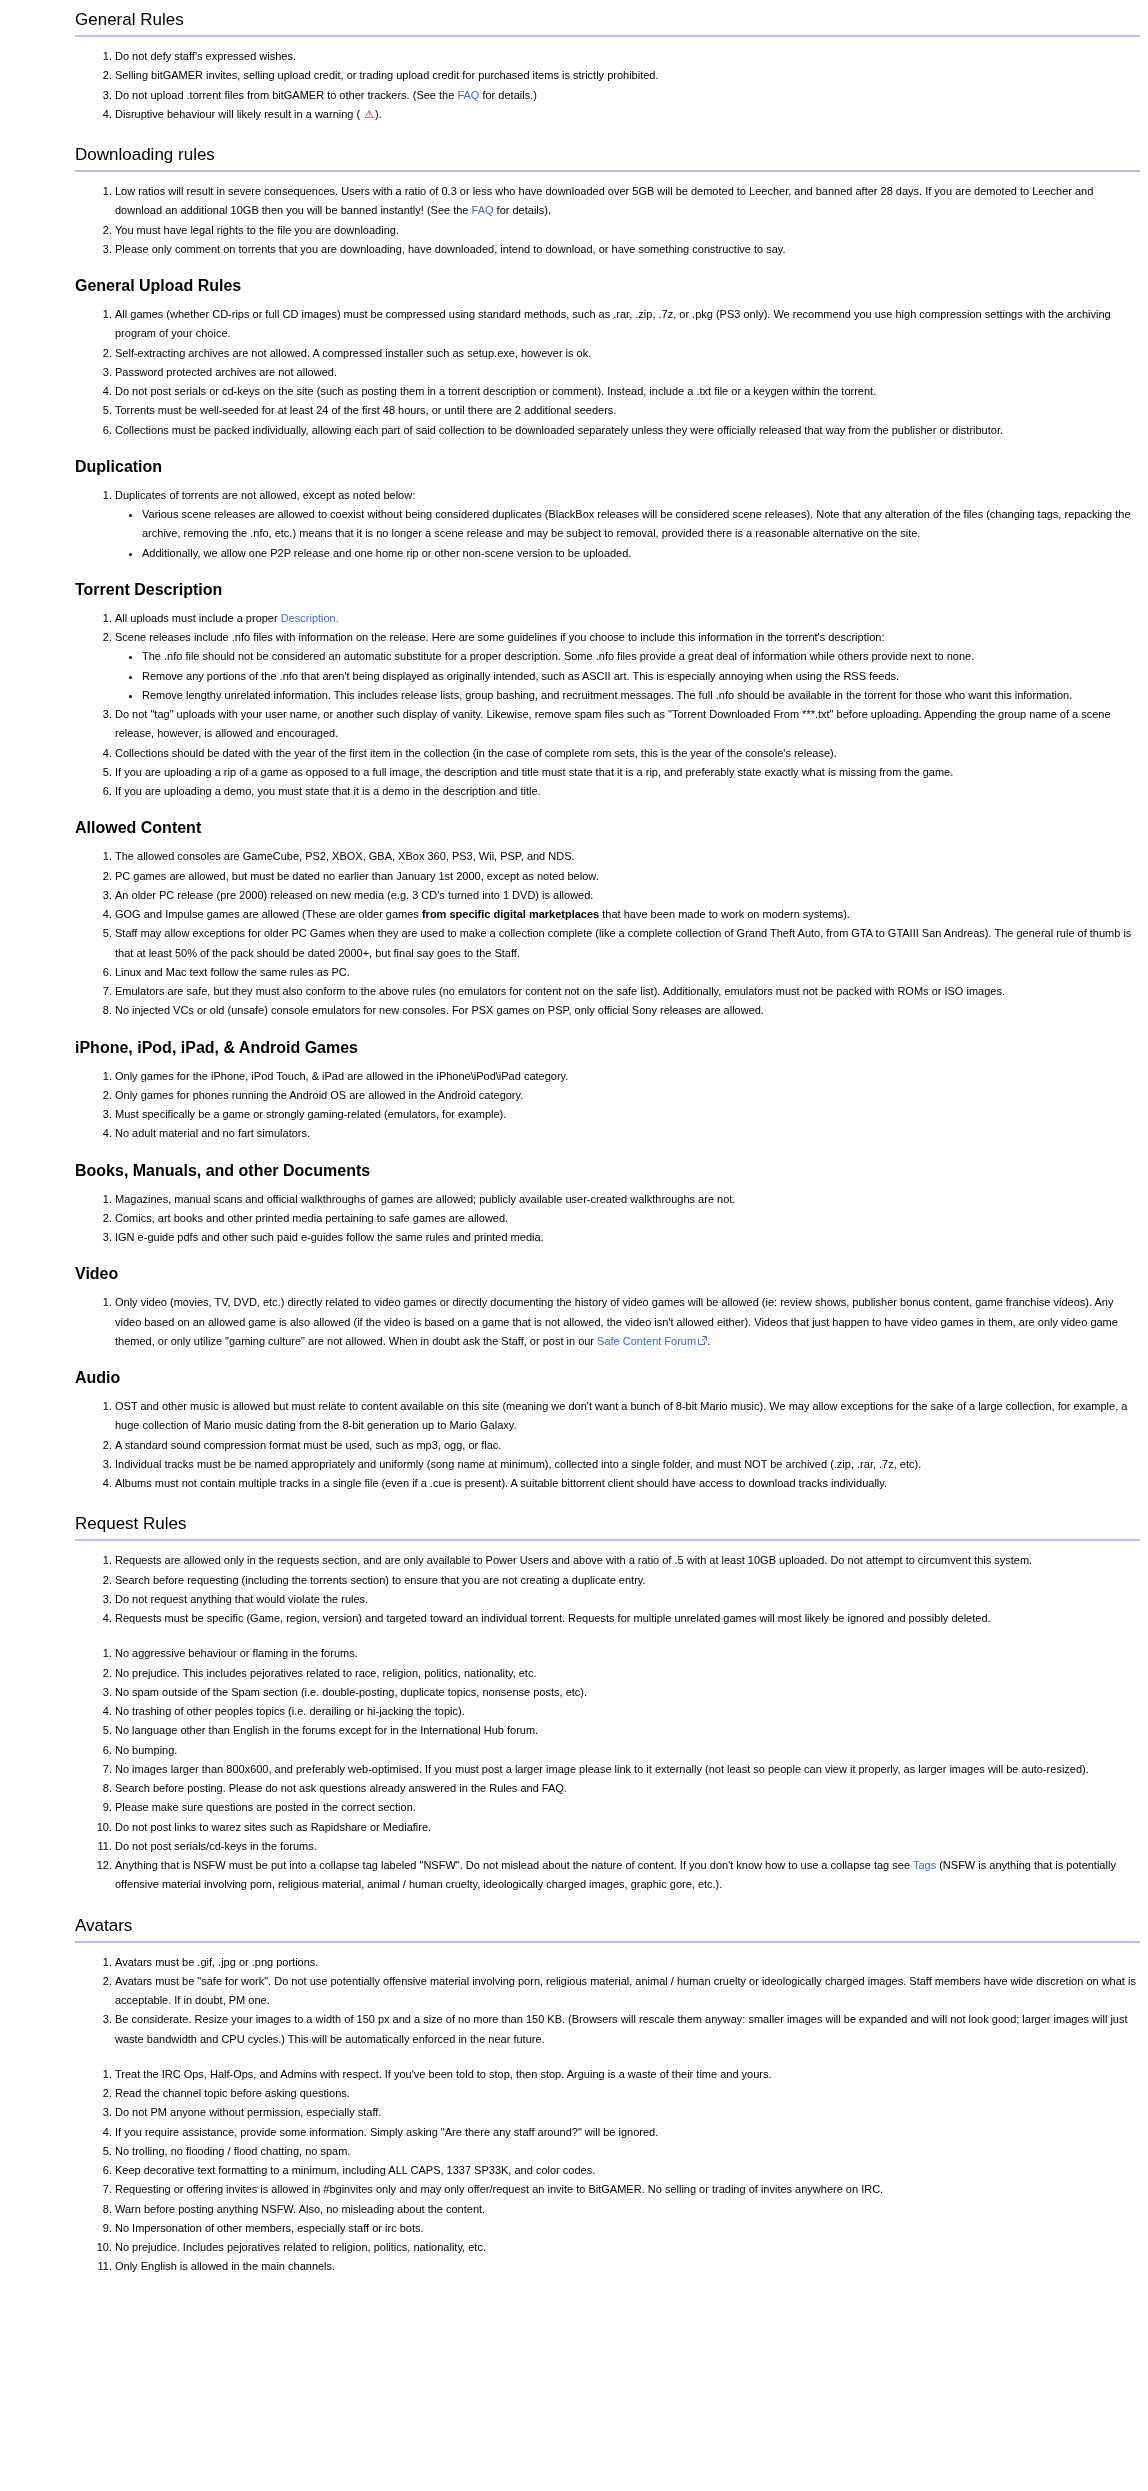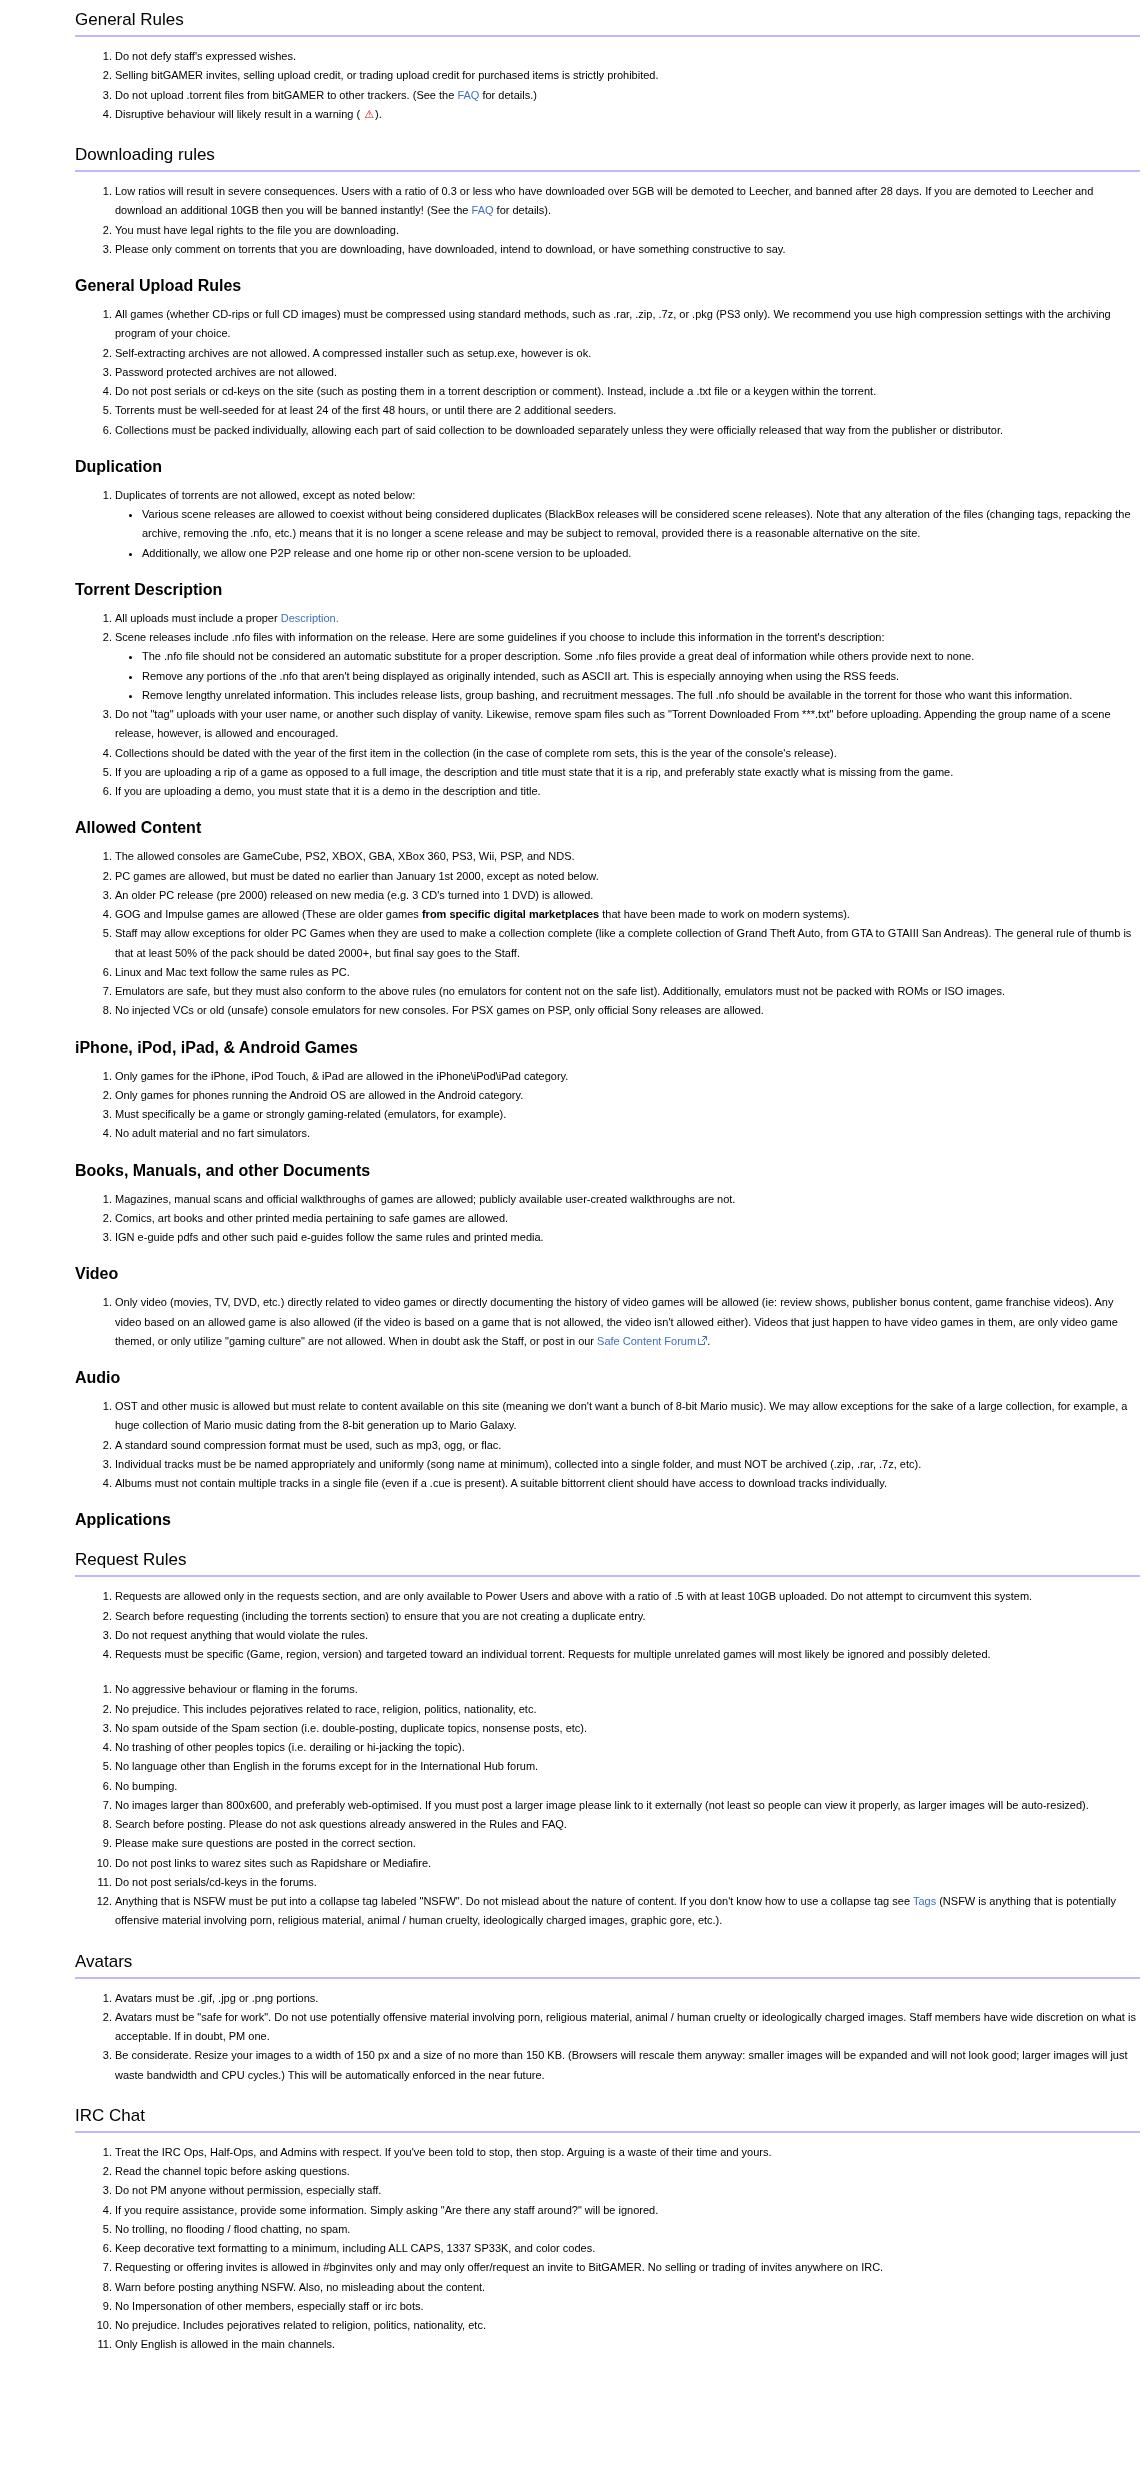--- a/index.html
+++ b/index.html
@@ -107,21 +107,20 @@
             <path d="M8.2 0.8 L4.2 4.8" fill="none" stroke="#3d6fc2" stroke-width="1"></path>
           </svg></span><span>.</span></li>
     </ol>
     <h2 class="section-h2">Audio</h2>
     <ol class="rule-list">
       <li><span>OST and other music is allowed but must relate to content available on this site (meaning we don't want a bunch of 8-bit Mario music). We may allow exceptions for the sake of a large collection, for example, a huge collection of Mario music dating from the 8-bit generation up to Mario Galaxy.</span></li>
       <li><span>A standard sound compression format must be used, such as mp3, ogg, or flac.</span></li>
       <li><span>Individual tracks must be be named appropriately and uniformly (song name at minimum), collected into a single folder, and must NOT be archived (.zip, .rar, .7z, etc).</span></li>
       <li><span>Albums must not contain multiple tracks in a single file (even if a .cue is present). A suitable bittorrent client should have access to download tracks individually.</span></li>
     </ol>
-    <h2 class="section-h2">Applications</h2>
     <h1 class="section-h1">Request Rules</h1>
     <ol class="rule-list">
       <li><span>Requests are allowed only in the requests section, and are only available to Power Users and above with a ratio of .5 with at least 10GB uploaded. Do not attempt to circumvent this system.</span></li>
       <li><span>Search before requesting (including the torrents section) to ensure that you are not creating a duplicate entry.</span></li>
       <li><span>Do not request anything that would violate the rules.</span></li>
       <li><span>Requests must be specific (Game, region, version) and targeted toward an individual torrent. Requests for multiple unrelated games will most likely be ignored and possibly deleted.</span></li>
     </ol>
     <ol class="rule-list">
       <li><span>No aggressive behaviour or flaming in the forums.</span></li>
       <li><span>No prejudice. This includes pejoratives related to race, religion, politics, nationality, etc.</span></li>
@@ -135,21 +134,20 @@
       <li><span>Do not post links to warez sites such as Rapidshare or Mediafire.</span></li>
       <li><span>Do not post serials/cd-keys in the forums.</span></li>
       <li><span>Anything that is NSFW must be put into a collapse tag labeled "NSFW". Do not mislead about the nature of content. If you don't know how to use a collapse tag see </span><a href="#" class="link">Tags</a><span> (NSFW is anything that is potentially offensive material involving porn, religious material, animal / human cruelty, ideologically charged images, graphic gore, etc.).</span></li>
     </ol>
     <h1 class="section-h1">Avatars</h1>
     <ol class="rule-list">
       <li><span>Avatars must be .gif, .jpg or .png portions.</span></li>
       <li><span>Avatars must be "safe for work". Do not use potentially offensive material involving porn, religious material, animal / human cruelty or ideologically charged images. Staff members have wide discretion on what is acceptable. If in doubt, PM one.</span></li>
       <li><span>Be considerate. Resize your images to a width of 150 px and a size of no more than 150 KB. (Browsers will rescale them anyway: smaller images will be expanded and will not look good; larger images will just waste bandwidth and CPU cycles.) This will be automatically enforced in the near future.</span></li>
     </ol>
-    <h1 class="section-h1">IRC Chat</h1>
     <ol class="rule-list">
       <li><span>Treat the IRC Ops, Half-Ops, and Admins with respect. If you've been told to stop, then stop. Arguing is a waste of their time and yours.</span></li>
       <li><span>Read the channel topic before asking questions.</span></li>
       <li><span>Do not PM anyone without permission, especially staff.</span></li>
       <li><span>If you require assistance, provide some information. Simply asking "Are there any staff around?" will be ignored.</span></li>
       <li><span>No trolling, no flooding / flood chatting, no spam.</span></li>
       <li><span>Keep decorative text formatting to a minimum, including ALL CAPS, 1337 SP33K, and color codes.</span></li>
       <li><span>Requesting or offering invites is allowed in #bginvites only and may only offer/request an invite to BitGAMER. No selling or trading of invites anywhere on IRC.</span></li>
       <li><span>Warn before posting anything NSFW. Also, no misleading about the content.</span></li>
       <li><span>No Impersonation of other members, especially staff or irc bots.</span></li>

